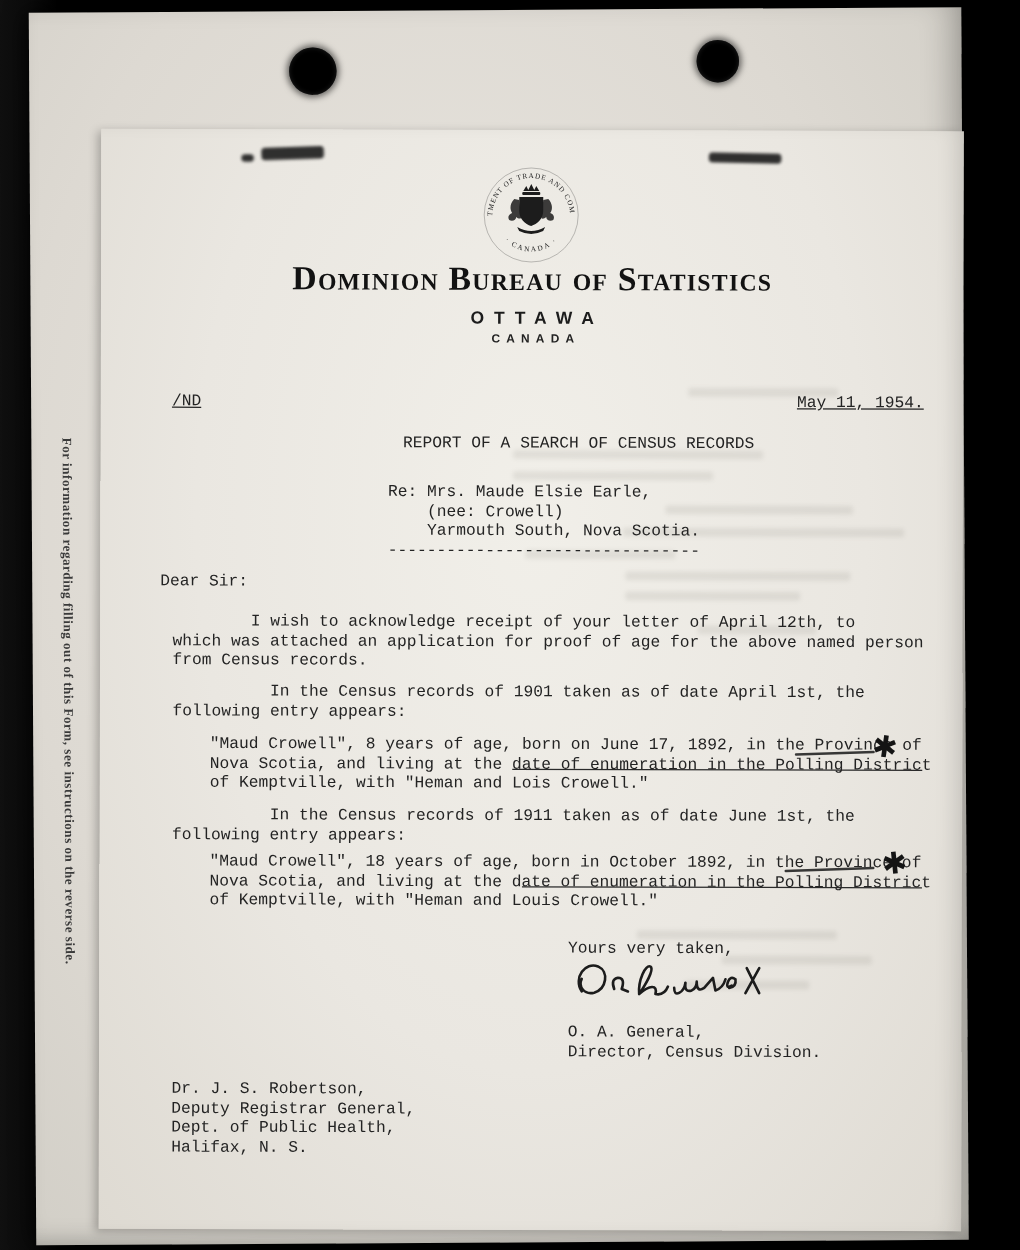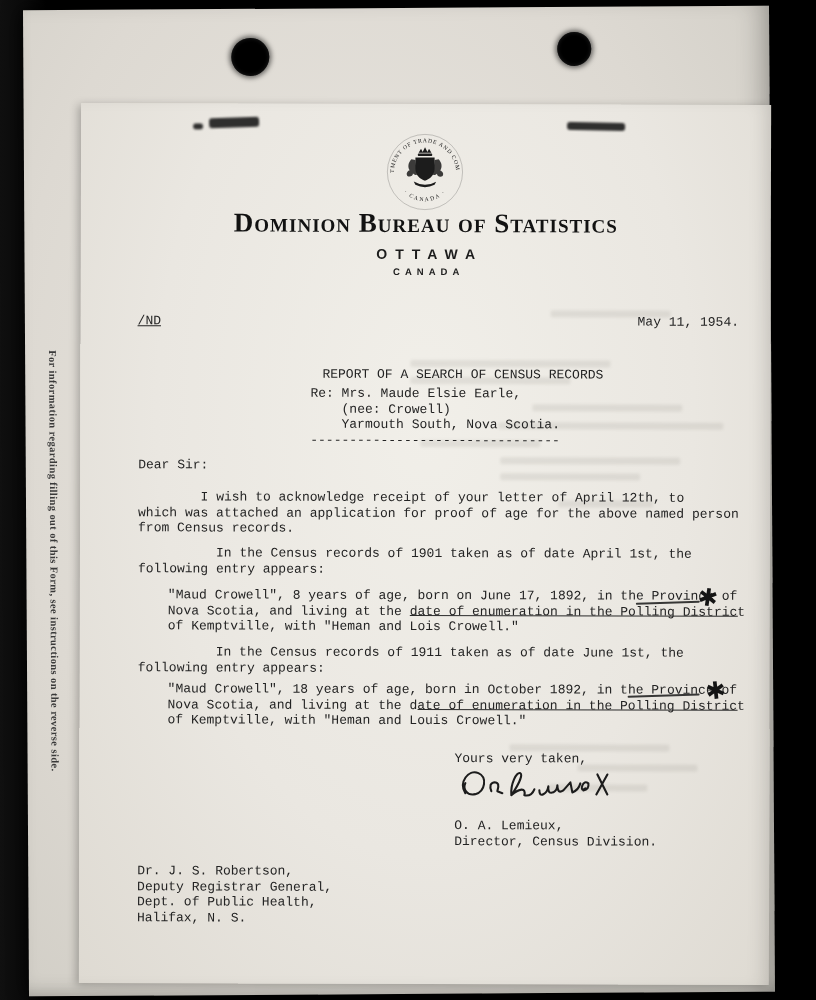--- a/index.html
+++ b/index.html
@@ -55,24 +55,24 @@
   .org-country{
     position:absolute;left:3px;top:162px;width:690px;text-align:center;
     font-weight:bold;font-size:9.5px;letter-spacing:5px;color:#222;
   }
   
   .tw{
     position:absolute;font-family:"Liberation Mono","DejaVu Sans Mono",monospace;
     font-size:13px;line-height:15.6px;color:#232323;white-space:pre;
   }
   .ref{left:57px;top:210px;text-decoration:underline;}
-  .date{left:557px;top:210px;}
-  .report-title{left:242px;top:263px;}
+  .date{left:557px;top:210px;text-decoration:underline;}
+  .report-title{left:242px;top:243px;}
   .re-block{left:230px;top:282px;}
-  .salutation{left:58px;top:354px;}
+  .salutation{left:48px;top:354px;}
   .p1{left:58px;top:386px;}
   .p2{left:58px;top:442px;}
   .q1{left:88px;top:484px;}
   .p3{left:58px;top:541px;}
   .q2{left:88px;top:578px;}
   .valediction{left:375px;top:647px;}
   .signer-name{left:375px;top:714px;}
   .signer-title{left:375px;top:730px;}
   .recipient{left:58px;top:760px;}
   .uline{border-bottom:1.6px solid #2a2a2a;padding-bottom:12px;}
@@ -196,21 +196,21 @@
       <g stroke="#1c1c1c" stroke-width="2.1" fill="none" stroke-linecap="round" stroke-linejoin="round">
         <path d="M14 33 C7 22 17 9 27 13 C36 17 34 31 24 34 C16 36 11 29 14 23"></path>
         <path d="M40 31 q-3 -8 3 -9 q6 0 3 9 l5 2"></path>
         <path d="M60 35 c-1 -11 5 -24 9 -22 c3 2 -3 13 -9 22 c8 -7 15 -8 13 0 c5 1 8 -1 10 -6"></path>
         <path d="M88 30 q0 6 4 4 q4 -2 5 -8 q-1 8 5 6 q4 -2 4 -7 q0 9 6 5 l7 -8 l2 10 q6 -2 8 -9"></path>
         <path d="M134 28 q-5 3 -3 -3 q2 -5 6 -2 q1 6 -5 7"></path>
         <path d="M146 14 l10 20 M156 14 l-11 20"></path>
       </g>
     </svg>
 
-    <div class="tw signer-name">O. A. Lemieux,</div>
+    <div class="tw signer-name">O. A. General,</div>
     <div class="tw recipient">Dr. J. S. Robertson,
 Deputy Registrar General,
 Dept. of Public Health,
 Halifax, N. S.</div>
 
     <div class="tw signer-title">Director, Census Division.</div>
 
   </div>
 </div>
 

